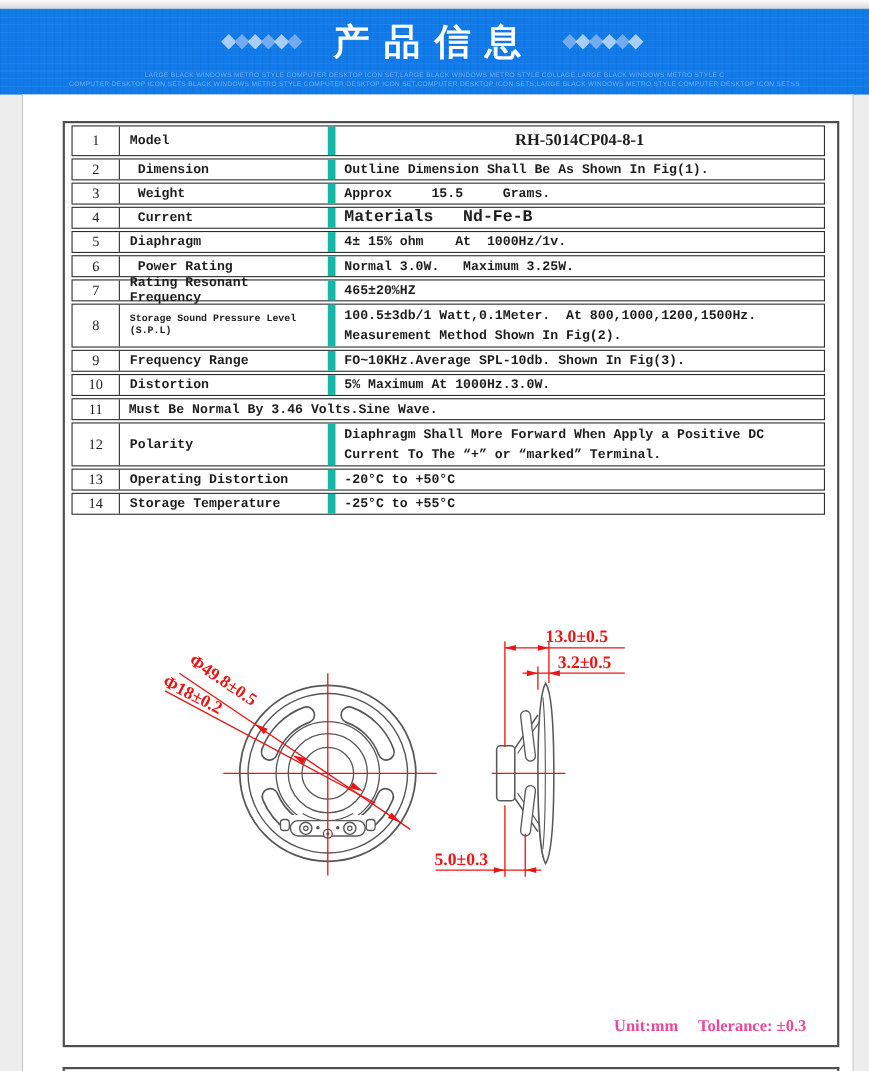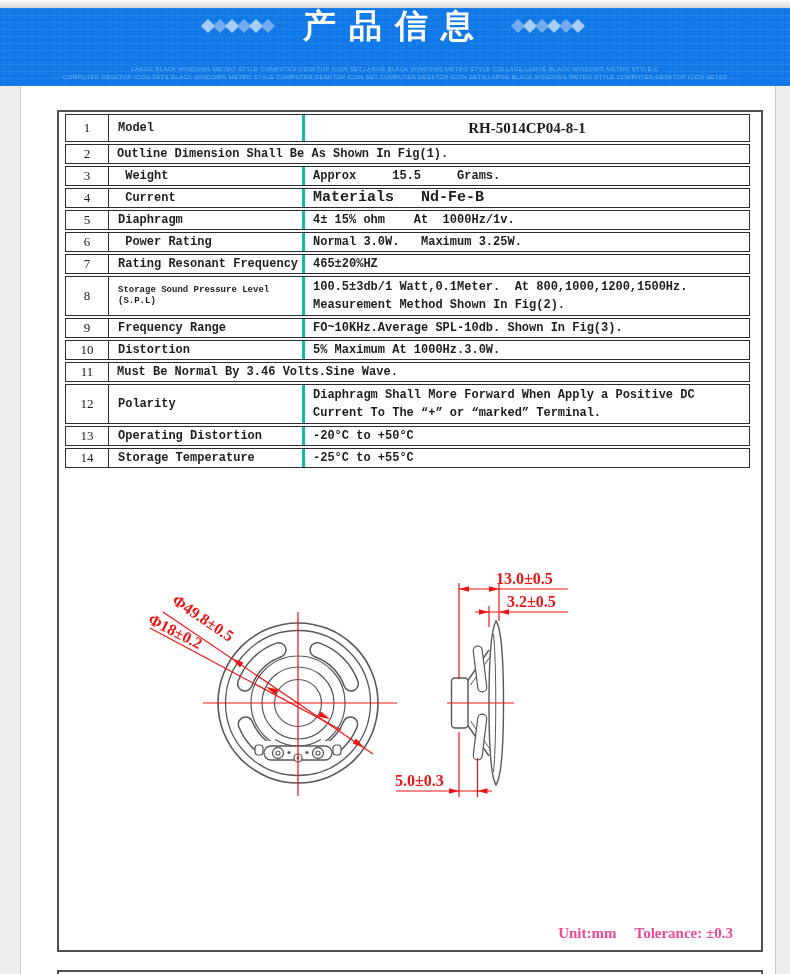--- a/index.html
+++ b/index.html
@@ -8,40 +8,40 @@
     background:#ededed;font-family:"Liberation Sans",sans-serif;
   }
   
   .top-strip{position:absolute;left:0;top:0;width:790px;height:8px;
     background:linear-gradient(#fbfbfb,#d9d9d9);}
   .banner{position:absolute;left:0;top:8px;width:790px;height:78px;
     background:#117ae8;
     background-image:
       repeating-linear-gradient(0deg,rgba(255,255,255,.05) 0 1px,transparent 1px 7px),
       repeating-linear-gradient(90deg,rgba(0,0,0,.04) 0 1px,transparent 1px 7px);}
-  .banner-row{display:flex;align-items:center;justify-content:center;gap:24px;padding-top:0;}
+  .banner-row{display:flex;align-items:center;justify-content:center;gap:24px;padding-top:12px;}
   .banner-title{color:#fff;font-size:33px;font-weight:bold;letter-spacing:13px;line-height:36px;}
   .fineprint{position:absolute;left:0;bottom:5px;width:100%;text-align:center;
     color:rgba(255,255,255,.38);font-size:6px;line-height:8px;letter-spacing:.3px;}
   
   .page{position:absolute;left:20px;top:86px;width:754px;height:888px;background:#fff;
     border-left:1px solid #c9c9c9;border-right:1px solid #c9c9c9;}
   .frame{position:absolute;left:36px;top:24px;width:702px;height:838px;
     border:2px solid #4f4f4f;background:#fff;}
   .next-frame{position:absolute;left:36px;top:884px;width:702px;height:6px;
     border:2px solid #4f4f4f;border-bottom:none;}
   
   .spec{position:absolute;left:6px;top:2px;width:685px;}
   .spec-row{display:flex;border:1px solid #2d2d2d;margin-bottom:2px;box-sizing:border-box;
     height:20px;background:#fff;}
   .spec-row.first{height:28px;}
   .spec-row.tall{height:40px;}
   .c-num{width:42px;border-right:1px solid #2d2d2d;display:flex;align-items:center;
     justify-content:center;font-family:"Liberation Serif",serif;font-size:13px;color:#222;}
-  .c-label{width:196px;border-right:3px solid #14b8a6;display:flex;align-items:center;
+  .c-label{width:196px;border-right:7px solid #14b8a6;display:flex;align-items:center;
     padding-left:9px;box-sizing:border-box;font-family:"Liberation Mono",monospace;
     font-weight:bold;font-size:12px;color:#1d1d1d;white-space:pre-wrap;}
   .c-val{flex:1;display:flex;align-items:center;padding-left:8px;box-sizing:border-box;
     font-family:"Liberation Mono",monospace;font-weight:bold;font-size:12px;color:#1d1d1d;
     white-space:pre-wrap;line-height:18px;}
   .first .c-val{justify-content:center;font-family:"Liberation Serif",serif;
     font-size:15px;padding-left:0;}
   .big .c-val{font-size:15px;}
   .small-label .c-label{font-size:9px;line-height:11px;font-weight:bold;}
   
@@ -89,20 +89,21 @@
   <div class="frame">
 
     <div class="spec">
       <div class="spec-row first">
         <div class="c-num">1</div>
         <div class="c-label">Model</div>
         <div class="c-val">RH-5014CP04-8-1</div>
       </div>
       <div class="spec-row">
         <div class="c-num">2</div>
+        <div class="c-label"> Dimension</div>
         <div class="c-val">Outline Dimension Shall Be As Shown In Fig(1).</div>
       </div>
       <div class="spec-row">
         <div class="c-num">3</div>
         <div class="c-label"> Weight</div>
         <div class="c-val">Approx     15.5     Grams.</div>
       </div>
       <div class="spec-row big">
         <div class="c-num">4</div>
         <div class="c-label"> Current</div>

